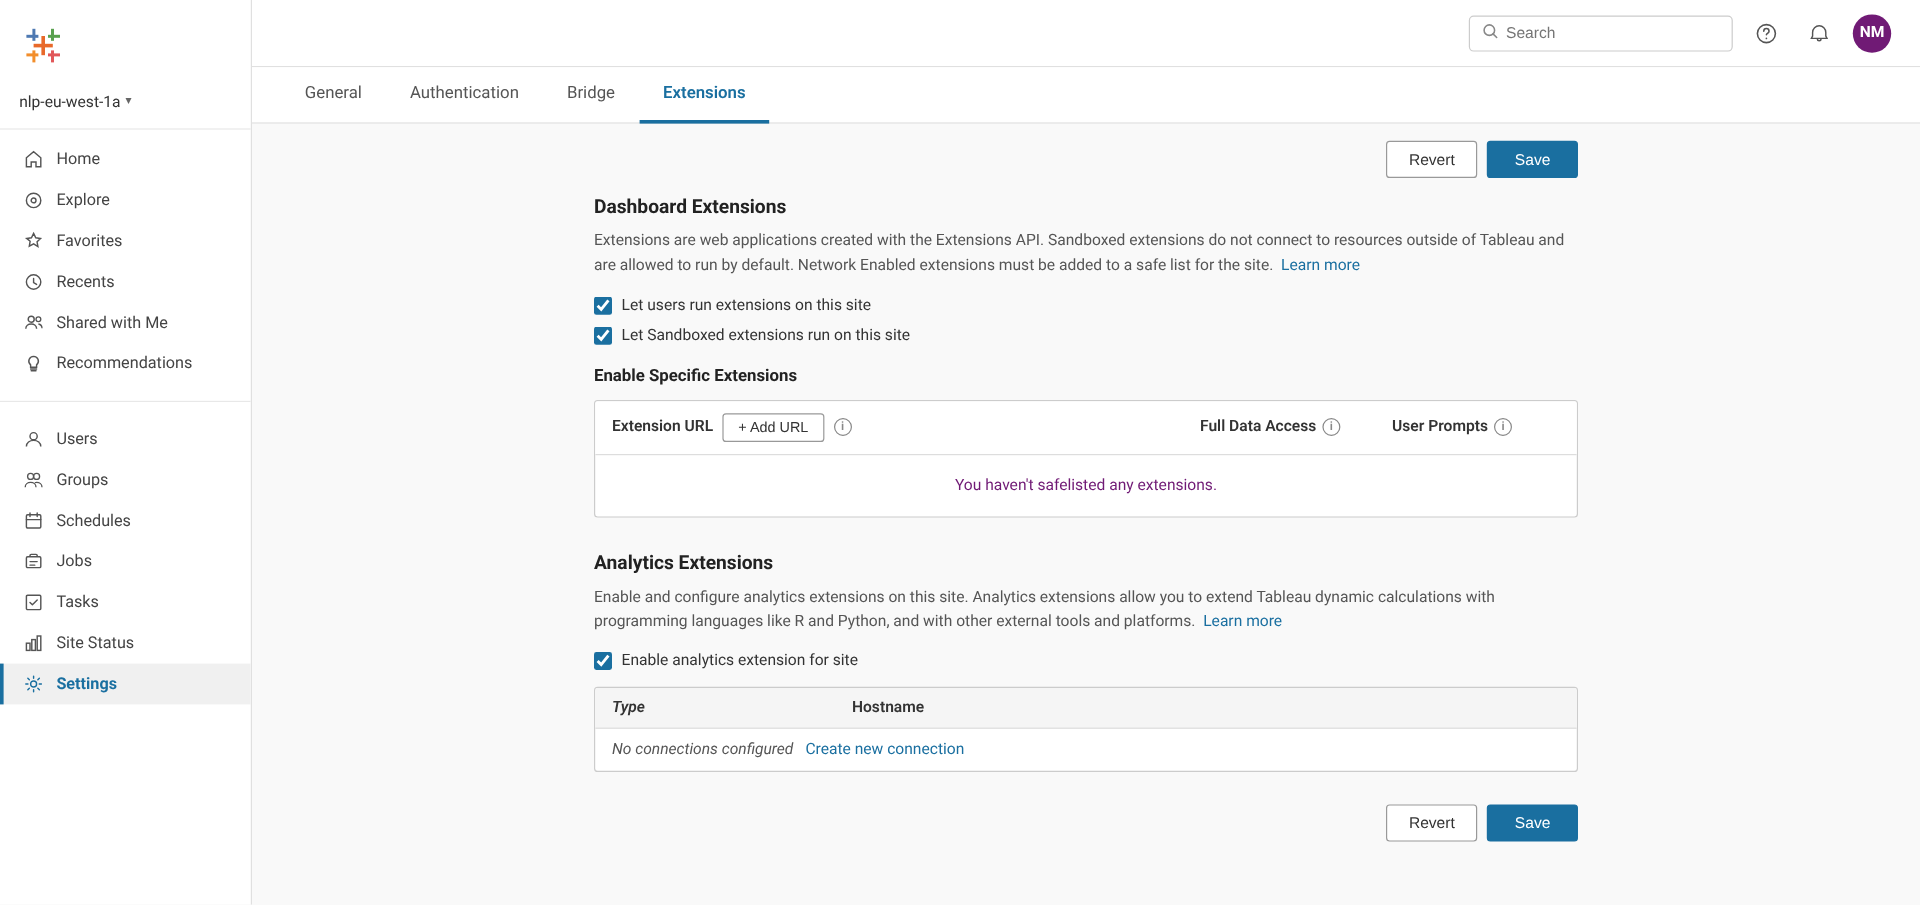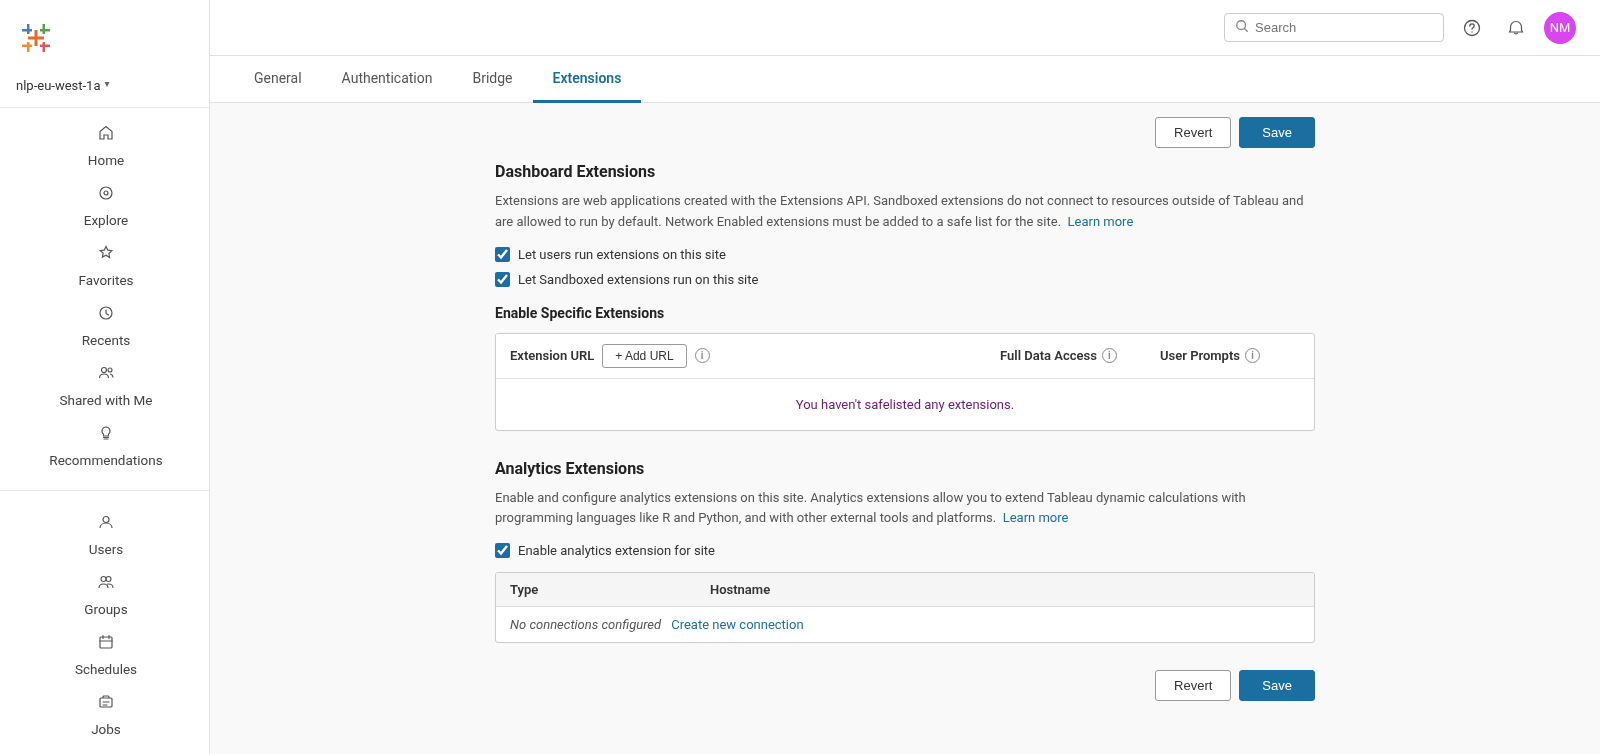--- a/index.html
+++ b/index.html
@@ -37,21 +37,20 @@
     .nav-section { padding: 8px 0; }
     .nav-item {
       display: flex;
       align-items: center;
       padding: 8px 16px;
       cursor: pointer;
       color: #444;
       font-size: 13.5px;
       border-left: 3px solid transparent;
       gap: 10px;
-      flex-direction: column;
     }
     .nav-item.active { background: #f0f0f0; border-left: 3px solid #1a6fa0; font-weight: 700; color: #1a6fa0; }
     .nav-icon { width: 18px; height: 18px; display: inline-flex; align-items: center; justify-content: center; flex-shrink: 0; }
     .nav-divider { border: none; border-top: 1px solid #e8e8e8; margin: 6px 0; }
     .nav-section-admin { padding: 8px 0; }
 
     
     #main {
       flex: 1;
       display: flex;
@@ -89,25 +88,25 @@
       width: 32px; height: 32px;
       border-radius: 50%;
       display: flex; align-items: center; justify-content: center;
       cursor: pointer;
       color: #555;
       font-size: 16px;
     }
     .avatar {
       width: 32px; height: 32px;
       border-radius: 50%;
-      background: #d946ef;
+      background: #701a75;
       color: #fff;
       display: flex; align-items: center; justify-content: center;
       font-size: 13px;
-      font-weight: 400;
+      font-weight: 700;
       cursor: pointer;
     }
     
     #tabs-bar {
       background: #fff;
       border-bottom: 1px solid #e0e0e0;
       display: flex;
       padding: 0 24px;
     }
     .tab {
@@ -248,21 +247,21 @@
     }
     .analytics-table-header {
       display: flex;
       padding: 9px 14px;
       border-bottom: 1px solid #ddd;
       background: #f5f5f5;
       font-size: 13px;
       font-weight: 600;
       color: #333;
     }
-    .analytics-type-col { width: 200px; }
+    .analytics-type-col { width: 200px; font-style: italic; }
     .analytics-hostname-col { flex: 1; }
     .analytics-table-body {
       padding: 10px 14px;
       font-size: 13px;
       color: #555;
       display: flex;
       align-items: center;
       gap: 10px;
     }
     .analytics-table-body a { color: #1a6fa0; text-decoration: none; }

